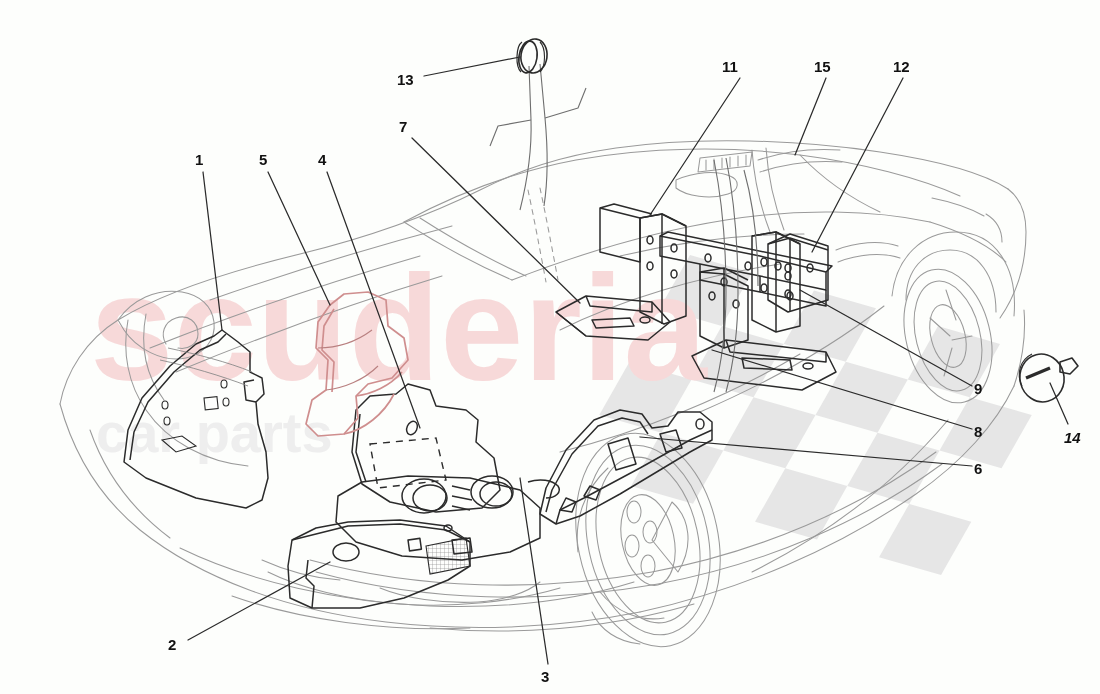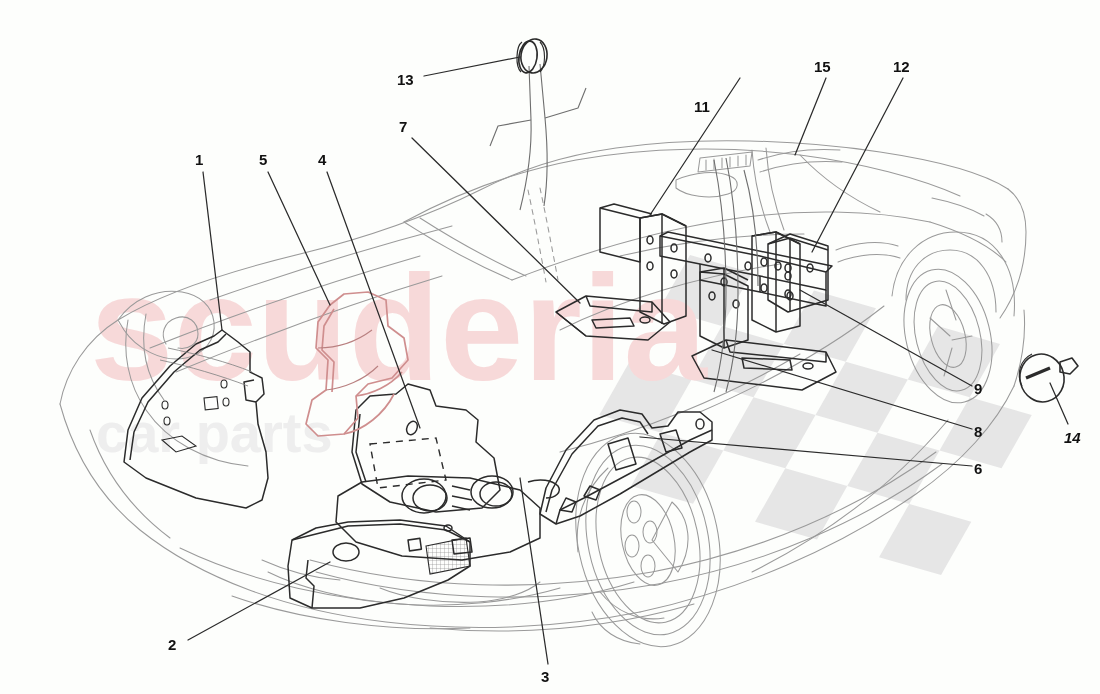--- a/index.html
+++ b/index.html
@@ -378,18 +378,18 @@
   <div class="callout" style="left:195px; top:152px;">1</div>
   <div class="callout" style="left:168px; top:637px;">2</div>
   <div class="callout" style="left:541px; top:669px;">3</div>
   <div class="callout" style="left:318px; top:152px;">4</div>
   <div class="callout" style="left:259px; top:152px;">5</div>
   <div class="callout" style="left:974px; top:461px;">6</div>
   <div class="callout" style="left:399px; top:119px;">7</div>
   <div class="callout" style="left:974px; top:424px;">8</div>
   <div class="callout" style="left:974px; top:381px;">9</div>
   <div class="callout" style="left:814px; top:59px;">15</div>
-  <div class="callout" style="left:694px; top:59px;margin-top:40px;">11</div>
+  <div class="callout" style="left:722px; top:59px;">11</div>
   <div class="callout" style="left:893px; top:59px;">12</div>
   <div class="callout" style="left:397px; top:72px;">13</div>
   <div class="callout" style="left:1064px; top:430px;font-style:italic;">14</div>
 
 </div>
 
 </body></html>

